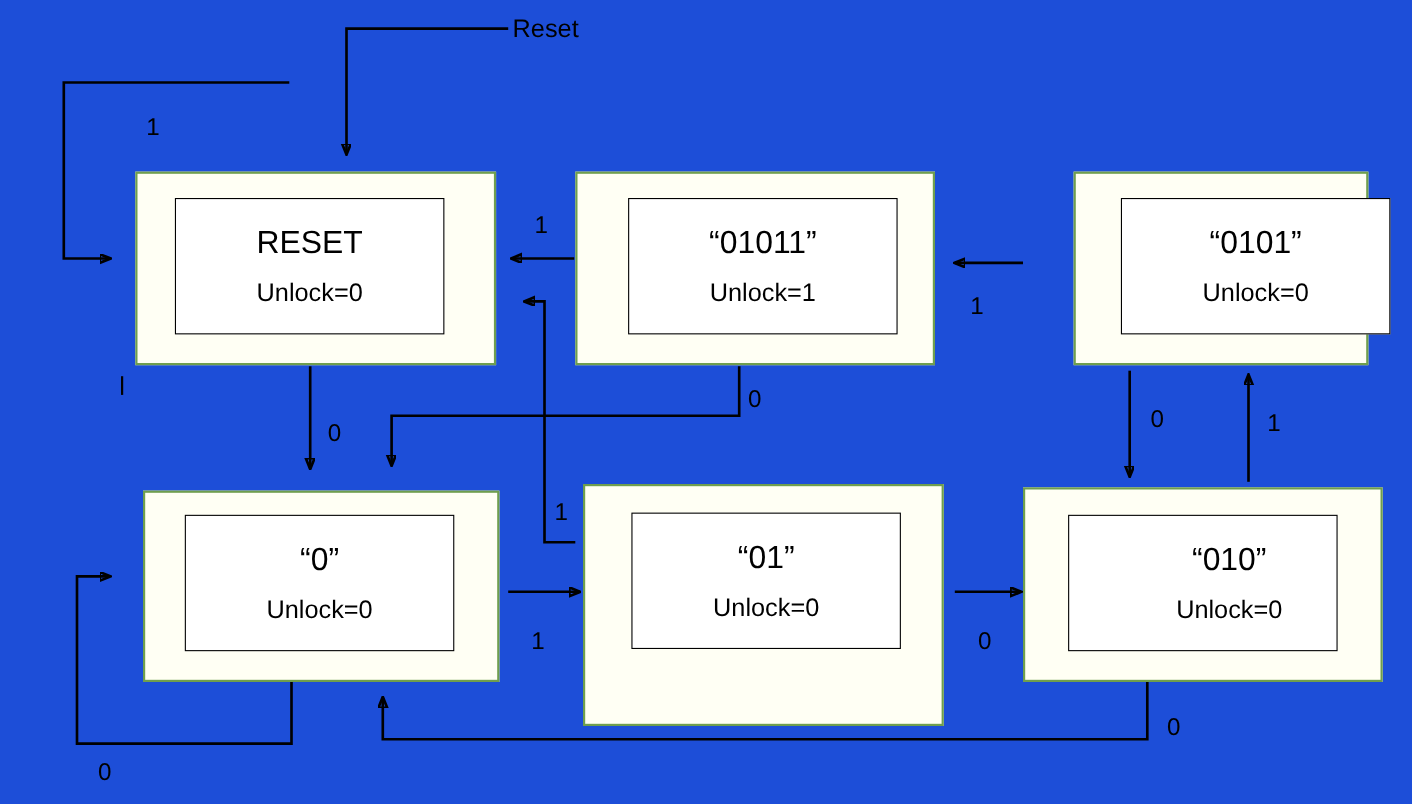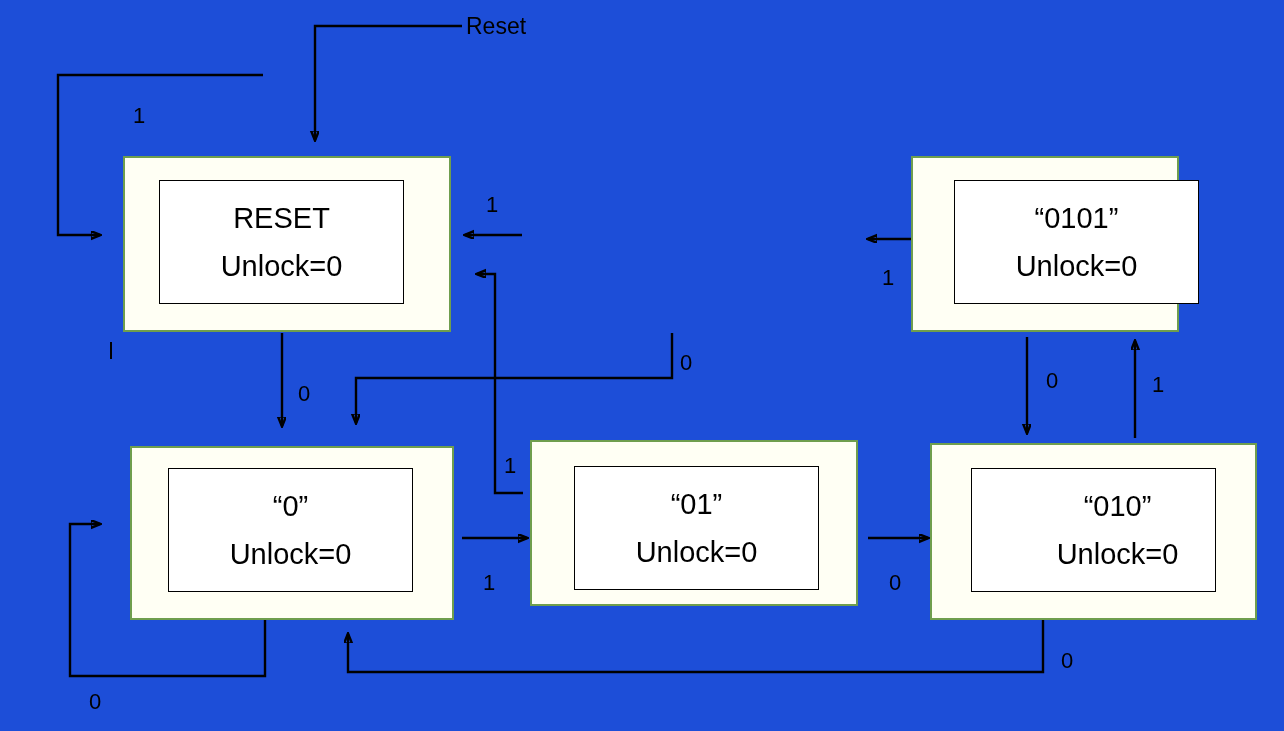--- a/index.html
+++ b/index.html
@@ -36,21 +36,21 @@
     justify-content: center;
     text-align: center;
     color: #000000;
   }
   .state-name {
     font-size: 29px;
     line-height: 1.05;
     white-space: nowrap;
   }
   .state-output {
-    font-size: 29px;
+    font-size: 23px;
     line-height: 1.05;
     margin-top: 18px;
     white-space: nowrap;
   }
   
   .edge-label {
     position: absolute;
     font-size: 22px;
     color: #000000;
     white-space: nowrap;
@@ -128,36 +128,42 @@
 
   <div class="reset-label" style="left:466px; top:15px;">Reset</div>
 
   <div class="state" style="left:123px; top:156px; width:328px; height:176px;">
     <div class="state-inner" style="left:34px; top:22px; width:245px; height:124px;">
       <div class="state-name">RESET</div>
       <div class="state-output">Unlock=0</div>
     </div>
   </div>
 
+  <div class="state" style="left:523px; top:156px; width:327px; height:176px;">
+    <div class="state-inner" style="left:46px; top:22px; width:245px; height:124px;">
+      <div class="state-name">“01011”</div>
+      <div class="state-output">Unlock=1</div>
+    </div>
+  </div>
 
-  <div class="state" style="left:911px; top:156px; width:268px; height:176px;">
+  <div class="state" style="left:976px; top:156px; width:268px; height:176px;">
     <div class="state-inner" style="left:41px; top:22px; width:245px; height:124px;">
       <div class="state-name">“0101”</div>
       <div class="state-output">Unlock=0</div>
     </div>
   </div>
 
   <div class="state" style="left:130px; top:446px; width:324px; height:174px;">
     <div class="state-inner" style="left:36px; top:20px; width:245px; height:124px;">
       <div class="state-name">“0”</div>
       <div class="state-output">Unlock=0</div>
     </div>
   </div>
 
-  <div class="state" style="left:530px; top:440px; width:328px; height:166px;">
+  <div class="state" style="left:530px; top:440px; width:328px; height:220px;">
     <div class="state-inner" style="left:42px; top:24px; width:245px; height:124px;">
       <div class="state-name">“01”</div>
       <div class="state-output">Unlock=0</div>
     </div>
   </div>
 
   <div class="state" style="left:930px; top:443px; width:327px; height:177px;">
     <div class="state-inner" style="left:39px; top:23px; width:245px; height:124px;padding-left:48px;">
       <div class="state-name">“010”</div>
       <div class="state-output">Unlock=0</div>

